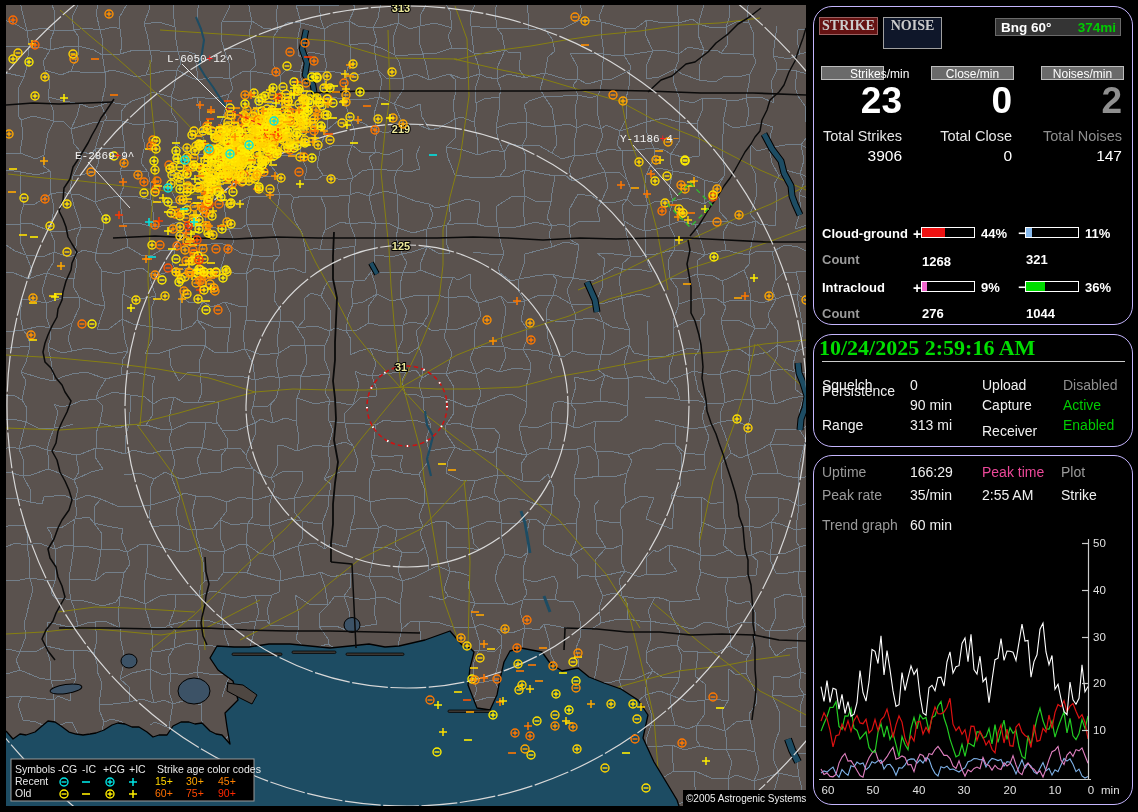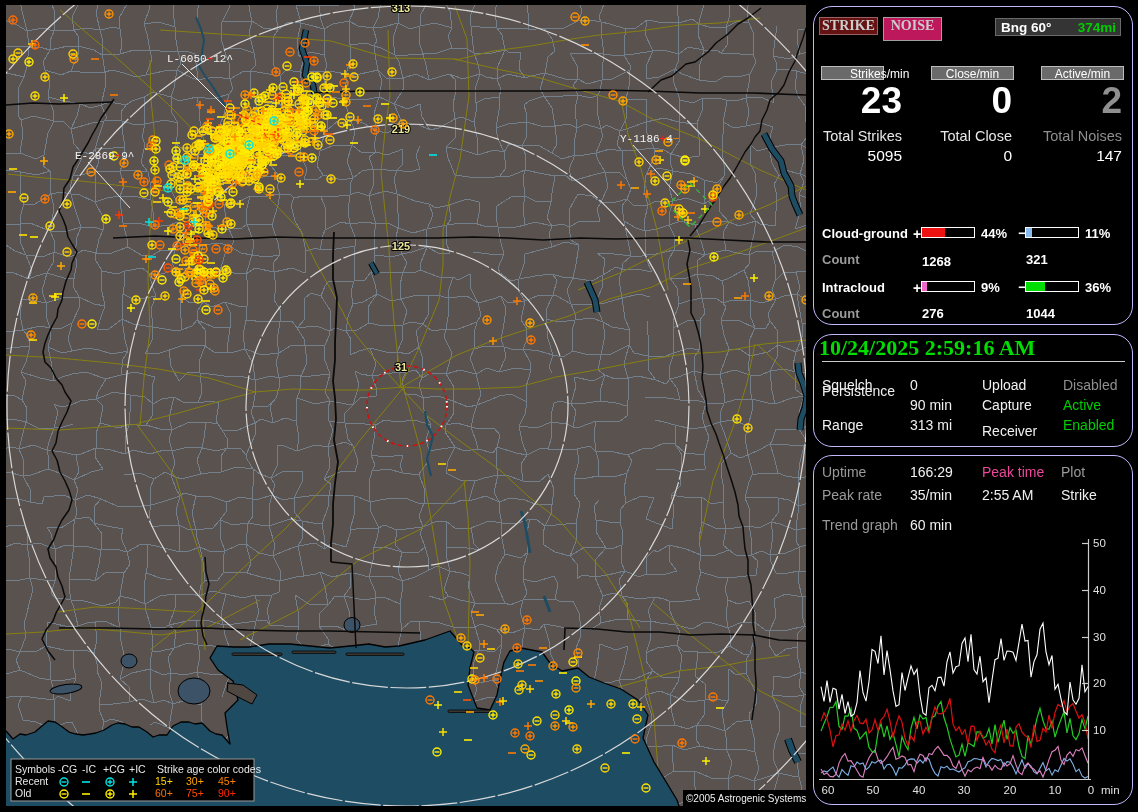--- a/index.html
+++ b/index.html
@@ -1252,35 +1252,35 @@
       <text x="218" y="785" font-size="10.5" font-family="Liberation Sans, sans-serif" fill="#ff8000">45+</text>
       <text x="155" y="797" font-size="10.5" font-family="Liberation Sans, sans-serif" fill="#ff7000">60+</text>
       <text x="186" y="797" font-size="10.5" font-family="Liberation Sans, sans-serif" fill="#ff4800">75+</text>
       <text x="218" y="797" font-size="10.5" font-family="Liberation Sans, sans-serif" fill="#ff2800">90+</text>
       <rect x="683" y="790" width="123" height="16" fill="#000"></rect>
       <text x="686" y="802" font-size="10" font-family="Liberation Sans, sans-serif" fill="#f0f0f0">©2005 Astrogenic Systems</text>
     </svg></div>
 
 <div id="p1" class="panel">
  <div class="btn" style="left:5px;top:10px;width:59px;height:18px;background:#651212;border-color:#9a6060;">STRIKE</div>
- <div class="btn" style="left:69px;top:10px;width:59px;height:24px;background:#be185d;">NOISE</div>
+ <div class="btn" style="left:69px;top:10px;width:59px;height:32px;background:#0f172a;">NOISE</div>
  <div style="position:absolute;left:181px;top:11px;width:126px;height:18px;background:#343434;border:1px solid #6a6a6a;">
    <span style="position:absolute;left:5px;top:1px;font-size:13.5px;font-weight:bold;color:#fff;">Bng 60°</span>
    <span style="position:absolute;right:4px;top:1px;font-size:13.5px;font-weight:bold;color:#00cc00;">374mi</span>
  </div>
  <div class="gbtn" style="left:7px;top:59px;width:63px;padding-left:28px;">Strikes/min</div>
  <div class="gbtn" style="left:117px;top:59px;width:83px;">Close/min</div>
- <div class="gbtn" style="left:227px;top:59px;width:83px;">Active/min</div>
+ <div class="gbtn" style="left:227px;top:59px;width:83px;">Noises/min</div>
  <div class="num" style="right:230px;top:73px;text-align:right;">23</div>
  <div class="num" style="right:120px;top:73px;">0</div>
  <div class="num" style="right:10px;top:73px;color:#8f8f8f;">2</div>
  <div class="tlab" style="right:230px;top:121px;width:120px;">Total Strikes</div>
  <div class="tlab" style="right:120px;top:121px;width:120px;">Total Close</div>
  <div class="tlab" style="right:10px;top:121px;width:120px;color:#8f8f8f;">Total Noises</div>
- <div class="tval" style="right:230px;top:140px;width:120px;">5095</div>
+ <div class="tval" style="right:230px;top:140px;width:120px;">3906</div>
  <div class="tval" style="right:120px;top:140px;width:120px;">0</div>
  <div class="tval" style="right:10px;top:140px;width:120px;">147</div>
  <div class="dl" style="left:8px;top:219px;">Cloud-ground</div>
  <div class="pm" style="left:99px;top:219px;">+</div>
  <div class="bar" style="left:107px;top:220px;">
       <i style="width:44%;background:#ee1111;"></i>
     </div>
  <div class="dl" style="left:167px;top:219px;">44%</div>
  <div class="pm" style="left:204px;top:218px;">−</div>
  <div class="bar" style="left:211px;top:220px;">

